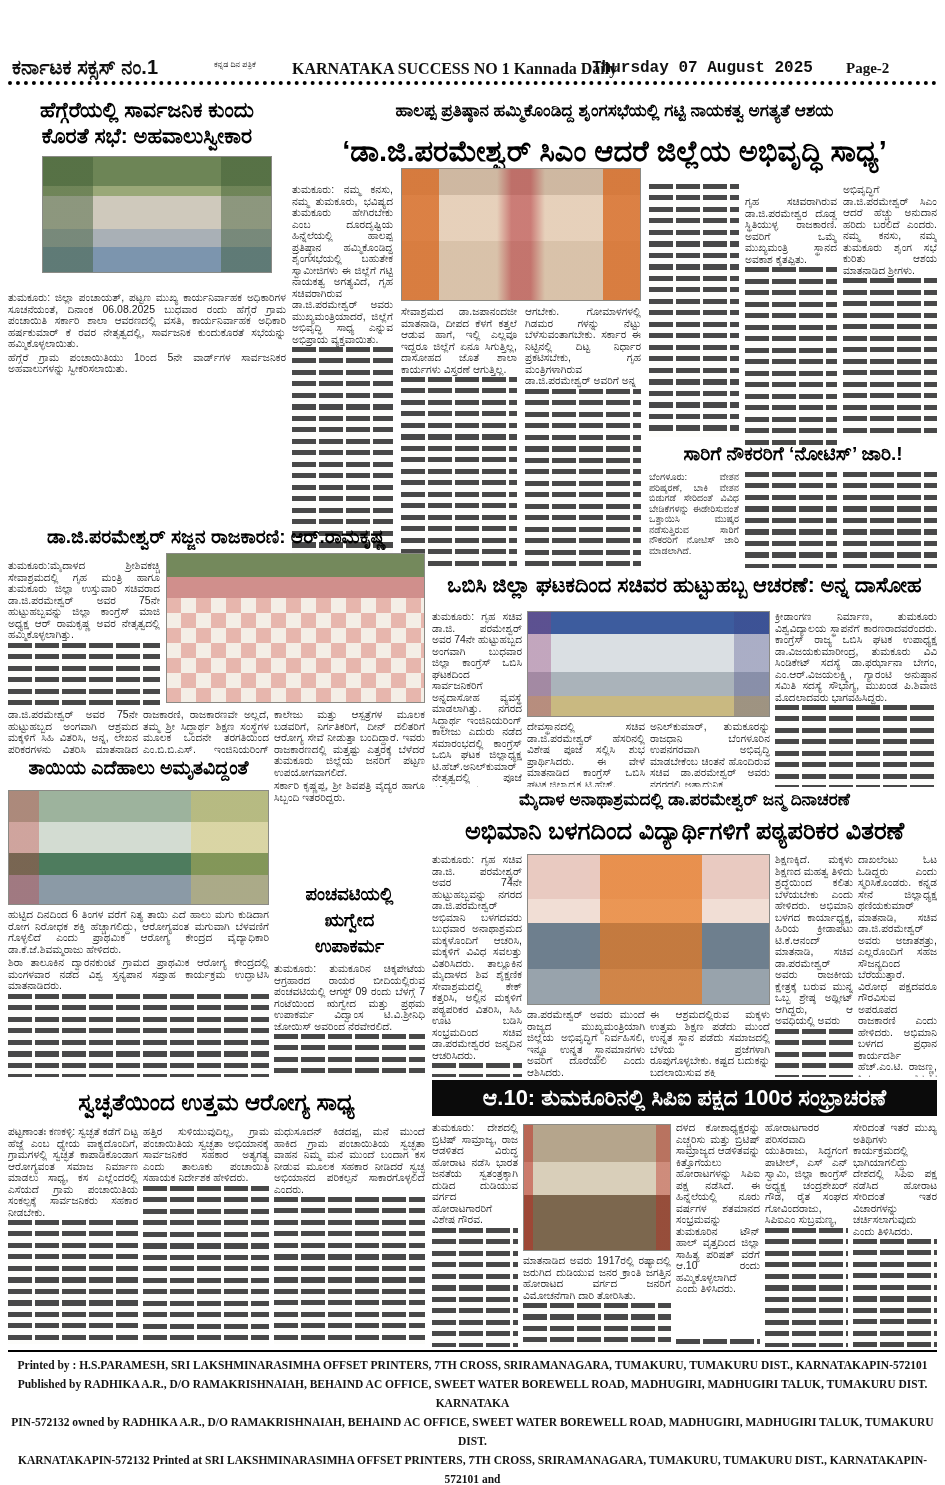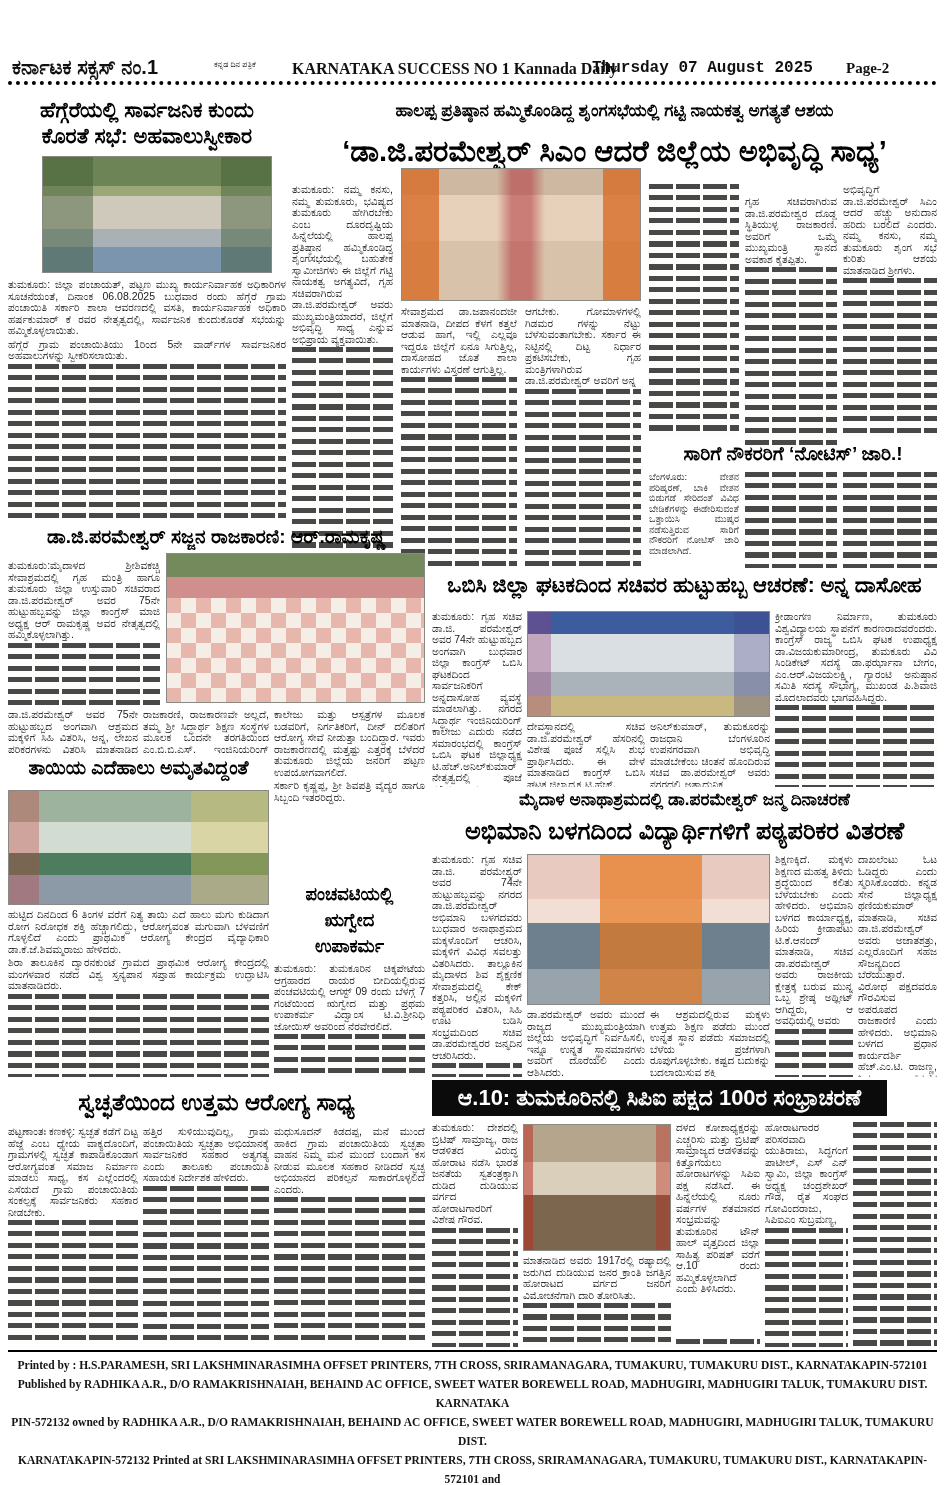--- a/index.html
+++ b/index.html
@@ -65,21 +65,21 @@
   <div class="abs logo" style="left:12px;top:56px;width:200px;height:26px;">ಕರ್ನಾಟಕ ಸಕ್ಸಸ್ ನಂ.1</div>
   <div class="abs logo-sub" style="left:214px;top:60px;width:70px;">ಕನ್ನಡ ದಿನ ಪತ್ರಿಕೆ</div>
   <div class="abs title-en" style="left:292px;top:60px;width:285px;">KARNATAKA SUCCESS NO 1 Kannada Daily</div>
   <div class="abs date" style="left:592px;top:59px;width:160px;">Thursday 07 August 2025</div>
   <div class="abs pageno" style="left:846px;top:60px;width:70px;font-family:Liberation Serif, serif;">Page-2</div>
   <div class="abs dotrule" style="left:8px;top:80px;width:929px;height:1px;"></div>
 
   <div class="abs hl pre" style="left:8px;top:97px;width:278px;height:54px;font-size:21px;line-height:26px;">ಹೆಗ್ಗೆರೆಯಲ್ಲಿ ಸಾರ್ವಜನಿಕ ಕುಂದು
 ಕೊರತೆ ಸಭೆ: ಅಹವಾಲುಸ್ವೀಕಾರ</div>
   <div class="abs photo ph1" style="left:42px;top:156px;width:230px;height:117px;"></div>
-  <div class="abs col" style="left:8px;top:279px;width:278px;height:240px;">
+  <div class="abs col" style="left:8px;top:292px;width:278px;height:240px;align-items:center;">
     <p class="sn">ತುಮಕೂರು: ಜಿಲ್ಲಾ ಪಂಚಾಯತ್, ಪಟ್ಟಣ ಮುಖ್ಯ ಕಾರ್ಯನಿರ್ವಾಹಕ ಅಧಿಕಾರಿಗಳ ಸೂಚನೆಯಂತೆ, ದಿನಾಂಕ 06.08.2025 ಬುಧವಾರ ರಂದು ಹೆಗ್ಗೆರೆ ಗ್ರಾಮ ಪಂಚಾಯಿತಿ ಸರ್ಕಾರಿ ಶಾಲಾ ಆವರಣದಲ್ಲಿ ವಸತಿ, ಕಾರ್ಯನಿರ್ವಾಹಕ ಅಧಿಕಾರಿ ಹರ್ಷಕುಮಾರ್ ಕೆ ರವರ ನೇತೃತ್ವದಲ್ಲಿ, ಸಾರ್ವಜನಿಕ ಕುಂದುಕೊರತೆ ಸಭೆಯನ್ನು ಹಮ್ಮಿಕೊಳ್ಳಲಾಯಿತು.</p>
     <p class="sn">ಹೆಗ್ಗೆರೆ ಗ್ರಾಮ ಪಂಚಾಯಿತಿಯು 1ರಿಂದ 5ನೇ ವಾರ್ಡ್‌ಗಳ ಸಾರ್ವಜನಿಕರ ಅಹವಾಲುಗಳನ್ನು ಸ್ವೀಕರಿಸಲಾಯಿತು.</p>
     <div class="fx"></div>
   </div>
 
   <div class="abs hl nowrap" style="left:292px;top:101px;width:645px;height:25px;font-size:17px;">ಹಾಲಪ್ಪ ಪ್ರತಿಷ್ಠಾನ ಹಮ್ಮಿಕೊಂಡಿದ್ದ ಶೃಂಗಸಭೆಯಲ್ಲಿ ಗಟ್ಟಿ ನಾಯಕತ್ವ ಅಗತ್ಯತೆ ಆಶಯ</div>
   <div class="abs hl nowrap" style="left:292px;top:127px;width:645px;height:50px;font-size:29px;line-height:48px;">‘ಡಾ.ಜಿ.ಪರಮೇಶ್ವರ್ ಸಿಎಂ ಆದರೆ ಜಿಲ್ಲೆಯ ಅಭಿವೃದ್ಧಿ ಸಾಧ್ಯ’</div>
   <div class="abs col" style="left:292px;top:184px;width:101px;height:384px;">
     <p class="sn">ತುಮಕೂರು: ನಮ್ಮ ಕನಸು, ನಮ್ಮ ತುಮಕೂರು, ಭವಿಷ್ಯದ ತುಮಕೂರು ಹೇಗಿರಬೇಕು ಎಂಬ ದೂರದೃಷ್ಟಿಯ ಹಿನ್ನೆಲೆಯಲ್ಲಿ ಹಾಲಪ್ಪ ಪ್ರತಿಷ್ಠಾನ ಹಮ್ಮಿಕೊಂಡಿದ್ದ ಶೃಂಗಸಭೆಯಲ್ಲಿ ಬಹುತೇಕ ಸ್ವಾಮೀಜಿಗಳು ಈ ಜಿಲ್ಲೆಗೆ ಗಟ್ಟಿ ನಾಯಕತ್ವ ಅಗತ್ಯವಿದೆ, ಗೃಹ ಸಚಿವರಾಗಿರುವ ಡಾ.ಜಿ.ಪರಮೇಶ್ವರ್ ಅವರು ಮುಖ್ಯಮಂತ್ರಿಯಾದರೆ, ಜಿಲ್ಲೆಗೆ ಅಭಿವೃದ್ಧಿ ಸಾಧ್ಯ ಎನ್ನುವ ಅಭಿಪ್ರಾಯ ವ್ಯಕ್ತವಾಯಿತು.</p>
     <div class="fx"></div>
@@ -195,39 +195,40 @@
   </div>
   <div class="abs col" style="left:143px;top:1126px;width:126px;height:218px;">
     <p class="sn">ಹತ್ತಿರ ಸುಳಿಯುವುದಿಲ್ಲ, ಗ್ರಾಮ ಪಂಚಾಯಿತಿಯ ಸ್ವಚ್ಛತಾ ಅಭಿಯಾನಕ್ಕೆ ಸಾರ್ವಜನಿಕರ ಸಹಕಾರ ಅತ್ಯಗತ್ಯ ಎಂದು ತಾಲೂಕು ಪಂಚಾಯಿತಿ ಸಹಾಯಕ ನಿರ್ದೇಶಕ ಹೇಳಿದರು.</p>
     <div class="fx"></div>
   </div>
   <div class="abs col" style="left:274px;top:1126px;width:151px;height:218px;">
     <p class="sn">ಮಧುಸೂದನ್ ಕಿಡದಪ್ಪ, ಮನೆ ಮುಂದೆ ಹಾಕಿದ ಗ್ರಾಮ ಪಂಚಾಯಿತಿಯ ಸ್ವಚ್ಛತಾ ವಾಹನ ನಿಮ್ಮ ಮನೆ ಮುಂದೆ ಬಂದಾಗ ಕಸ ನೀಡುವ ಮೂಲಕ ಸಹಕಾರ ನೀಡಿದರೆ ಸ್ವಚ್ಛ ಅಭಿಯಾನದ ಪರಿಕಲ್ಪನೆ ಸಾಕಾರಗೊಳ್ಳಲಿದೆ ಎಂದರು.</p>
     <div class="fx"></div>
   </div>
 
-  <div class="abs banner nowrap" style="left:432px;top:1080px;width:455px;height:36px;font-size:22px;line-height:36px;">ಆ.10: ತುಮಕೂರಿನಲ್ಲಿ ಸಿಪಿಐ ಪಕ್ಷದ 100ರ ಸಂಭ್ರಾಚರಣೆ</div>
+  <div class="abs banner nowrap" style="left:432px;top:1080px;width:505px;height:36px;font-size:22px;line-height:36px;">ಆ.10: ತುಮಕೂರಿನಲ್ಲಿ ಸಿಪಿಐ ಪಕ್ಷದ 100ರ ಸಂಭ್ರಾಚರಣೆ</div>
   <div class="abs col" style="left:432px;top:1122px;width:86px;height:225px;">
     <p class="sn">ತುಮಕೂರು: ದೇಶದಲ್ಲಿ ಬ್ರಿಟಿಷ್ ಸಾಮ್ರಾಜ್ಯ, ರಾಜ ಆಡಳಿತದ ವಿರುದ್ಧ ಹೋರಾಟ ನಡೆಸಿ ಭಾರತ ಜನತೆಯ ಸ್ವತಂತ್ರಕ್ಕಾಗಿ ದುಡಿದ ದುಡಿಯುವ ವರ್ಗದ ಹೋರಾಟಗಾರರಿಗೆ ವಿಶೇಷ ಗೌರವ.</p>
     <div class="fx"></div>
   </div>
   <div class="abs photo ph7" style="left:523px;top:1124px;width:148px;height:127px;"></div>
   <div class="abs col" style="left:523px;top:1255px;width:148px;height:92px;">
     <p class="sn">ಮಾತನಾಡಿದ ಅವರು 1917ರಲ್ಲಿ ರಷ್ಯಾದಲ್ಲಿ ಜರುಗಿದ ದುಡಿಯುವ ಜನರ ಕ್ರಾಂತಿ ಜಗತ್ತಿನ ಹೋರಾಟದ ವರ್ಗದ ಜನರಿಗೆ ವಿಮೋಚನೆಗಾಗಿ ದಾರಿ ತೋರಿಸಿತು.</p>
     <div class="fx"></div>
   </div>
   <div class="abs col" style="left:676px;top:1122px;width:84px;height:225px;gap:42px;">
     <p class="sn">ದಳದ ಕೋಶಾಧ್ಯಕ್ಷರನ್ನು ಎಚ್ಚರಿಸು ಮತ್ತು ಬ್ರಿಟಿಷ್ ಸಾಮ್ರಾಜ್ಯದ ಆಡಳಿತವನ್ನು ಕಿತ್ತೊಗೆಯಲು ಹೋರಾಟಗಳನ್ನು ಸಿಪಿಐ ಪಕ್ಷ ನಡೆಸಿದೆ. ಈ ಹಿನ್ನೆಲೆಯಲ್ಲಿ ನೂರು ವರ್ಷಗಳ ಶತಮಾನದ ಸಂಭ್ರಮವನ್ನು ತುಮಕೂರಿನ ಟೌನ್ ಹಾಲ್ ವೃತ್ತದಿಂದ ಜಿಲ್ಲಾ ಸಾಹಿತ್ಯ ಪರಿಷತ್ ವರೆಗೆ ಆ.10 ರಂದು ಹಮ್ಮಿಕೊಳ್ಳಲಾಗಿದೆ ಎಂದು ತಿಳಿಸಿದರು.</p>
     <div class="fx"></div>
   </div>
   <div class="abs col" style="left:765px;top:1122px;width:83px;height:225px;">
     <p class="sn">ಹೋರಾಟಗಾರರ ಪರಿಸರವಾದಿ ಯುತಿರಾಜು, ಸಿದ್ಧಗಂಗೆ ಪಾಟೀಲ್, ಎಸ್ ಎನ್ ಸ್ವಾಮಿ, ಜಿಲ್ಲಾ ಕಾಂಗ್ರೆಸ್ ಅಧ್ಯಕ್ಷ ಚಂದ್ರಶೇಖರ್ ಗೌಡ, ರೈತ ಸಂಘದ ಗೋವಿಂದರಾಜು, ಸಿಪಿಐಎಂ ಸುಬ್ರಮಣ್ಯ,</p>
     <div class="fx"></div>
   </div>
   <div class="abs col" style="left:853px;top:1122px;width:84px;height:225px;">
+    <p class="sn">ಸೇರಿದಂತೆ ಇತರೆ ಮುಖ್ಯ ಅತಿಥಿಗಳು ಕಾರ್ಯಕ್ರಮದಲ್ಲಿ ಭಾಗಿಯಾಗಲಿದ್ದು ದೇಶದಲ್ಲಿ ಸಿಪಿಐ ಪಕ್ಷ ನಡೆಸಿದ ಹೋರಾಟ ಸೇರಿದಂತೆ ಇತರ ವಿಚಾರಗಳನ್ನು ಚರ್ಚಿಸಲಾಗುವುದು ಎಂದು ತಿಳಿಸಿದರು.</p>
     <div class="fx"></div>
   </div>
 
   <div class="abs rule" style="left:8px;top:1350px;width:929px;height:1px;"></div>
   <div class="abs footer" style="left:8px;top:1356px;width:929px;height:118px;">
     <div>Printed by : H.S.PARAMESH, SRI LAKSHMINARASIMHA OFFSET PRINTERS, 7TH CROSS, SRIRAMANAGARA, TUMAKURU, TUMAKURU DIST., KARNATAKAPIN-572101</div>
     <div>Published by RADHIKA A.R., D/O RAMAKRISHNAIAH, BEHAIND AC OFFICE, SWEET WATER BOREWELL ROAD, MADHUGIRI, MADHUGIRI TALUK, TUMAKURU DIST. KARNATAKA</div>
     <div>PIN-572132   owned by RADHIKA A.R., D/O RAMAKRISHNAIAH, BEHAIND AC OFFICE, SWEET WATER BOREWELL ROAD, MADHUGIRI, MADHUGIRI TALUK, TUMAKURU DIST.</div>
     <div>KARNATAKAPIN-572132   Printed at SRI LAKSHMINARASIMHA OFFSET PRINTERS, 7TH CROSS, SRIRAMANAGARA, TUMAKURU, TUMAKURU DIST., KARNATAKAPIN-572101   and</div>
 

